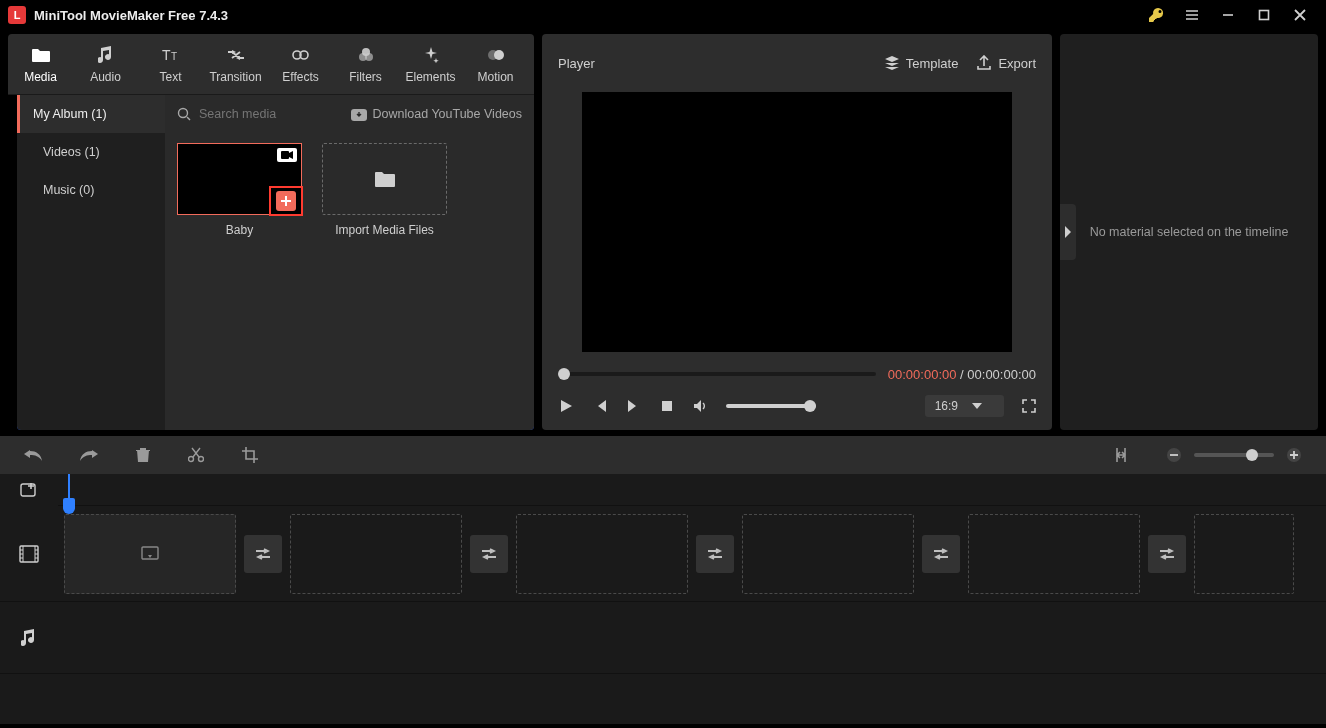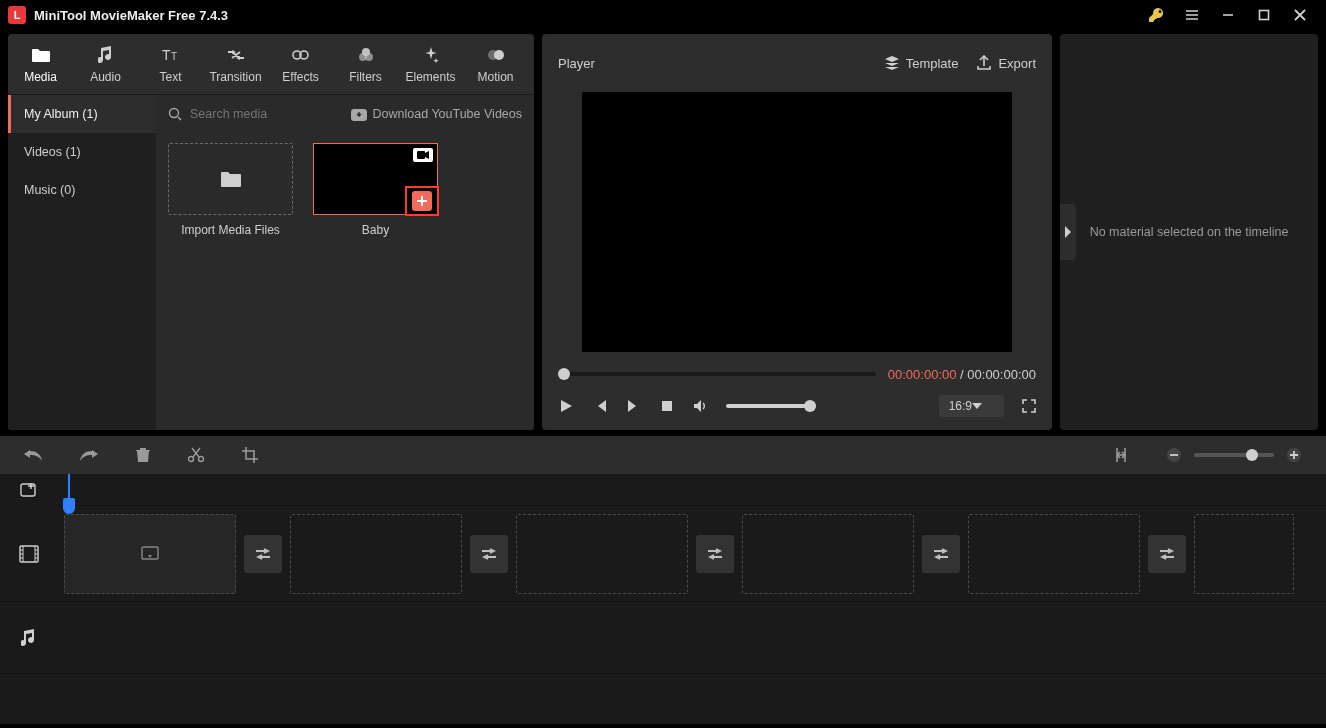--- a/index.html
+++ b/index.html
@@ -14,23 +14,23 @@
 .titlebar .key { color: #e6c84a; }
 
 
 .upper { display: flex; height: 400px; gap: 8px; padding: 4px 8px 0 8px; }
 .left-panel { width: 526px; display: flex; flex-direction: column; }
 .toolbar { background: #2d2d2d; border-radius: 4px 4px 0 0; display: flex; padding: 4px 0; border-bottom: 1px solid #1a1a1a; }
 .tool { width: 65px; height: 52px; display: flex; flex-direction: column; align-items: center; justify-content: center; gap: 4px; color: #cfcfcf; cursor: pointer; font-size: 12px; }
 .tool.active { color: #ffffff; justify-content: center; }
 .tool .ticon { font-size: 18px; height: 22px; display: flex; align-items: center; }
 
-.media-row { display: flex; flex: 1; background: #1d4ed8; border-radius: 0 0 4px 4px; overflow: hidden; }
+.media-row { display: flex; flex: 1; background: #1d4ed8; border-radius: 0 0 4px 4px; overflow: hidden; margin-left: 9px; }
 .sidebar { width: 148px; background: #1f1f1f; display: flex; flex-direction: column; }
-.side-item { height: 38px; display: flex; align-items: center; padding-left: 16px; color: #cfcfcf; cursor: pointer; font-size: 12.5px; }
+.side-item { height: 38px; display: flex; align-items: center; padding-left: 26px; color: #cfcfcf; cursor: pointer; font-size: 12.5px; }
 .side-item.active { background: #2d2d2d; border-left: 3px solid #f26b5b; padding-left: 13px; color: #eee; }
 
 .media-main { flex: 1; background: #2a2a2a; display: flex; flex-direction: column; }
 .media-header { height: 38px; display: flex; align-items: center; padding: 0 12px; gap: 8px; color: #a8a8a8; font-size: 12.5px; }
 .search-wrap { display: flex; align-items: center; gap: 8px; flex: 1; }
 .search-wrap input { background: transparent; border: none; color: #cfcfcf; outline: none; font-size: 12.5px; width: 120px; }
 .dl-link { display: flex; align-items: flex-end; gap: 6px; cursor: pointer; }
 
 .media-grid { flex: 1; padding: 10px 12px; display: flex; gap: 20px; align-items: flex-start; }
 .media-card { width: 125px; display: flex; flex-direction: column; align-items: center; gap: 8px; }
@@ -51,21 +51,21 @@
 .player-track { height: 20px; margin: 12px 16px 6px 16px; display: flex; align-items: center; }
 .ptrack-line { flex: 1; height: 4px; background: #1a1a1a; border-radius: 2px; position: relative; }
 .ptrack-line .knob { position: absolute; left: 0; top: -4px; width: 12px; height: 12px; background: #cfcfcf; border-radius: 50%; }
 .ptime { margin-left: 12px; font-size: 13px; }
 .ptime .cur { color: #f26b5b; }
 .ptime .tot { color: #cfcfcf; }
 .player-ctrl { height: 40px; display: flex; align-items: center; padding: 0 16px 8px 16px; gap: 18px; color: #cfcfcf; }
 .pc-btn { cursor: pointer; display: flex; align-items: center; }
 .vol-track { width: 90px; height: 4px; background: #cfcfcf; border-radius: 2px; position: relative; }
 .vol-track .vknob { position: absolute; right: 0; top: -4px; width: 12px; height: 12px; background: #cfcfcf; border-radius: 50%; }
-.aspect-sel { background: #3a3a3a; color: #cfcfcf; padding: 4px 22px 4px 10px; border-radius: 3px; position: relative; font-size: 12px; display: flex; align-items: center; cursor: pointer; }
+.aspect-sel { background: #3a3a3a; color: #cfcfcf; padding: 4px 22px 4px 10px; border-radius: 3px; position: relative; font-size: 12px; display: flex; align-items: center; gap: 14px; cursor: pointer; }
 
 
 .right-panel { width: 258px; background: #1f1f1f; border-radius: 4px; display: flex; align-items: center; justify-content: center; position: relative; }
 .rp-toggle { position: absolute; left: 0; top: 50%; transform: translateY(-50%); width: 16px; height: 56px; background: #2d2d2d; border-radius: 0 4px 4px 0; display: flex; align-items: center; justify-content: center; color: #cfcfcf; cursor: pointer; }
 .rp-text { color: #9a9a9a; font-size: 12.5px; }
 
 
 .tl-toolbar { height: 38px; background: #2d2d2d; display: flex; align-items: center; padding: 0 24px; margin: 6px 0 0 0; gap: 38px; }
 .tlt-btn { color: #9a9a9a; cursor: pointer; }
 .tl-toolbar .spacer { flex: 1; }
@@ -227,48 +227,48 @@
             <span>
                 <svg width="16" height="12" viewBox="0 0 16 12">
                   <rect width="16" height="12" rx="3" fill="currentColor"></rect>
                   <path fill="#2a2a2a" d="M8 3v4M6 5l2 2 2-2" stroke="#2a2a2a" stroke-width="1.4"></path>
                 </svg>
               </span>
             <span>Download YouTube Videos</span>
           </div>
         </div>
         <div class="media-grid">
-          <div class="media-card">
-            <div class="import-box">
-              <span>
-                  <svg width="24" height="20" viewBox="0 0 24 20">
-                    <path fill="currentColor" d="M2 4a1 1 0 0 1 1-1h6l2 2h10a1 1 0 0 1 1 1v11a1 1 0 0 1-1 1H3a1 1 0 0 1-1-1z"></path>
-                  </svg>
-                </span>
-            </div>
-            <span class="media-label">Import Media Files</span>
-          </div>
           <div class="media-card">
             <div class="clip-box">
               <div class="cam">
                   <svg width="12" height="8" viewBox="0 0 12 8">
                     <rect x="0" y="0" width="8" height="8" rx="1" fill="#000"></rect>
                     <path fill="#000" d="M8 2l4-2v8l-4-2z"></path>
                   </svg>
                 </div>
               <div class="plus-wrap">
                 <div class="plus">
                   <svg width="12" height="12" viewBox="0 0 12 12">
                       <path stroke="#fff" stroke-width="2" d="M6 1v10M1 6h10"></path>
                     </svg>
                 </div>
               </div>
             </div>
             <span class="media-label">Baby</span>
           </div>
+          <div class="media-card">
+            <div class="import-box">
+              <span>
+                  <svg width="24" height="20" viewBox="0 0 24 20">
+                    <path fill="currentColor" d="M2 4a1 1 0 0 1 1-1h6l2 2h10a1 1 0 0 1 1 1v11a1 1 0 0 1-1 1H3a1 1 0 0 1-1-1z"></path>
+                  </svg>
+                </span>
+            </div>
+            <span class="media-label">Import Media Files</span>
+          </div>
         </div>
       </div>
     </div>
   </div>
 
   <div class="player-panel">
     <div class="player-header">
       <span class="ph-title">Player</span>
       <div class="spacer"></div>
       <div class="ph-btn">

